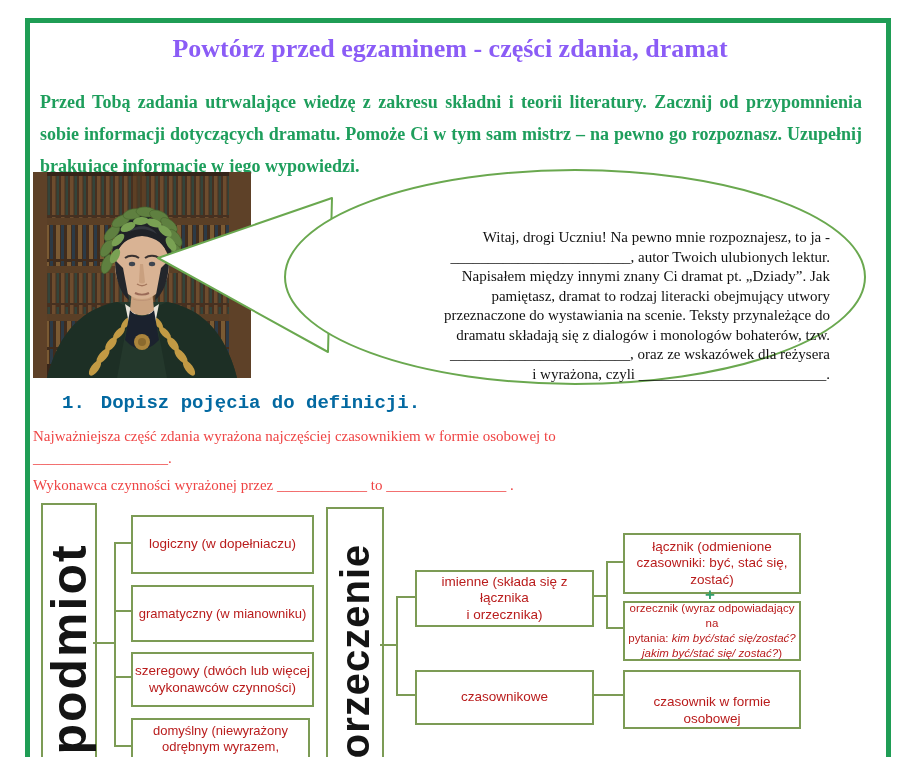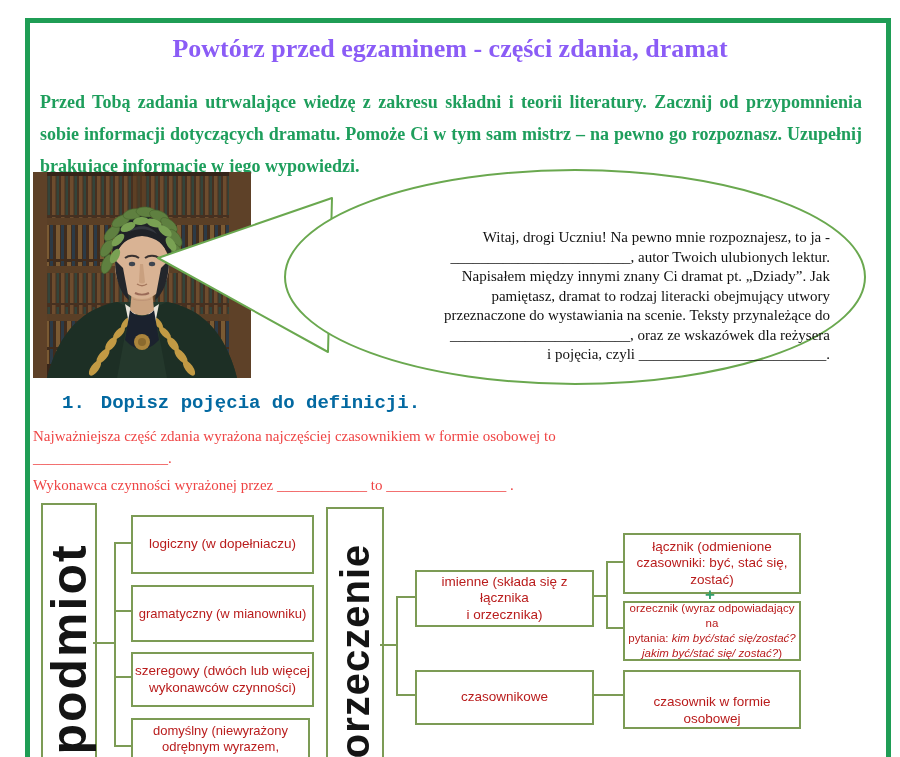--- a/index.html
+++ b/index.html
@@ -164,22 +164,23 @@
     <polygon points="18,100 192,40 188,194" fill="#ffffff" stroke="#6aa84f" stroke-width="2" stroke-linejoin="round"></polygon>
     <ellipse cx="435" cy="119" rx="290" ry="107" fill="#ffffff" stroke="#6aa84f" stroke-width="2"></ellipse>
   </svg>
 
   <div id="bubble-text" class="abs">
     <div>Witaj, drogi Uczniu! Na pewno mnie rozpoznajesz, to ja -</div>
     <div>________________________, autor Twoich ulubionych lektur.</div>
     <div>Napisałem między innymi znany Ci dramat pt. „Dziady”. Jak</div>
     <div>pamiętasz, dramat to rodzaj literacki obejmujący utwory</div>
     <div>przeznaczone do wystawiania na scenie. Teksty przynależące do</div>
+    <div>dramatu składają się z dialogów i monologów bohaterów, tzw.</div>
     <div>________________________, oraz ze wskazówek dla reżysera</div>
-    <div>i pojęcia, czyli _________________________.</div>
+    <div>i wyrażona, czyli _________________________.</div>
   </div>
 
   <div id="task1-head" class="abs">
     <span class="num">1.</span><span>Dopisz pojęcia do definicji.</span>
   </div>
 
   <div id="def1" class="abs bodytext">Najważniejsza część zdania wyrażona najczęściej czasownikiem w formie osobowej to</div>
   <div id="blank1" class="abs bodytext">__________________.</div>
   <div id="def2" class="abs bodytext">Wykonawca czynności wyrażonej przez ____________ to ________________ .</div>
 

